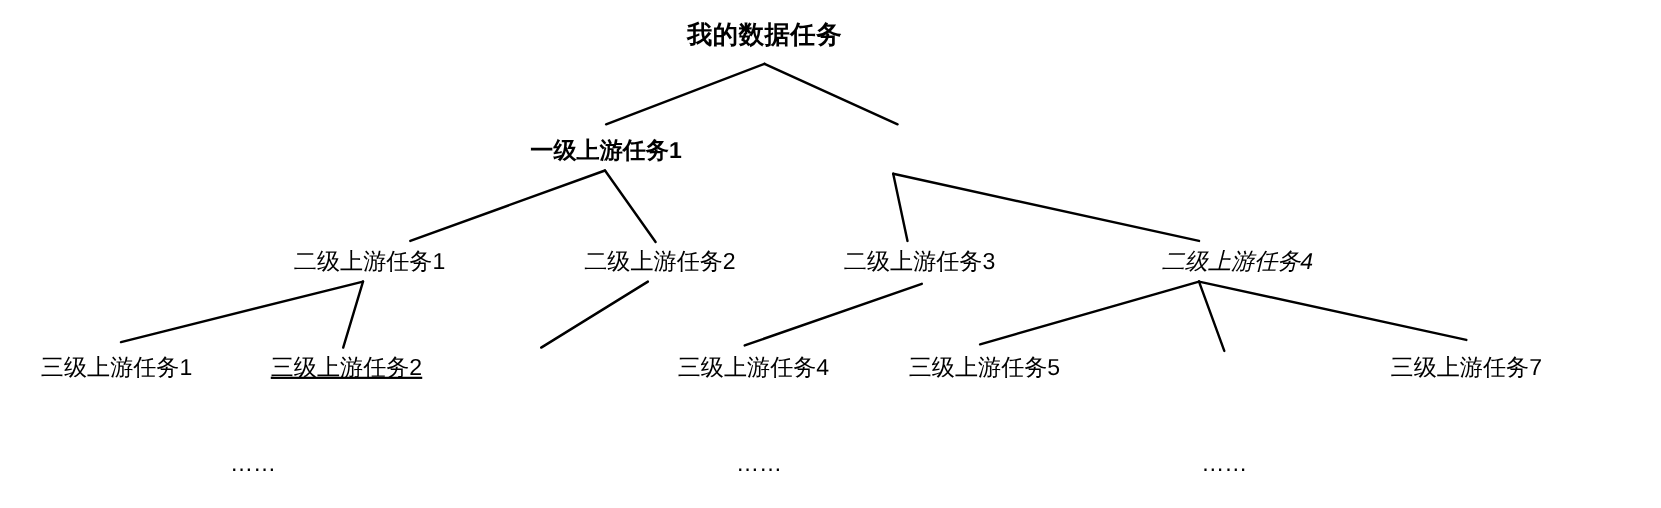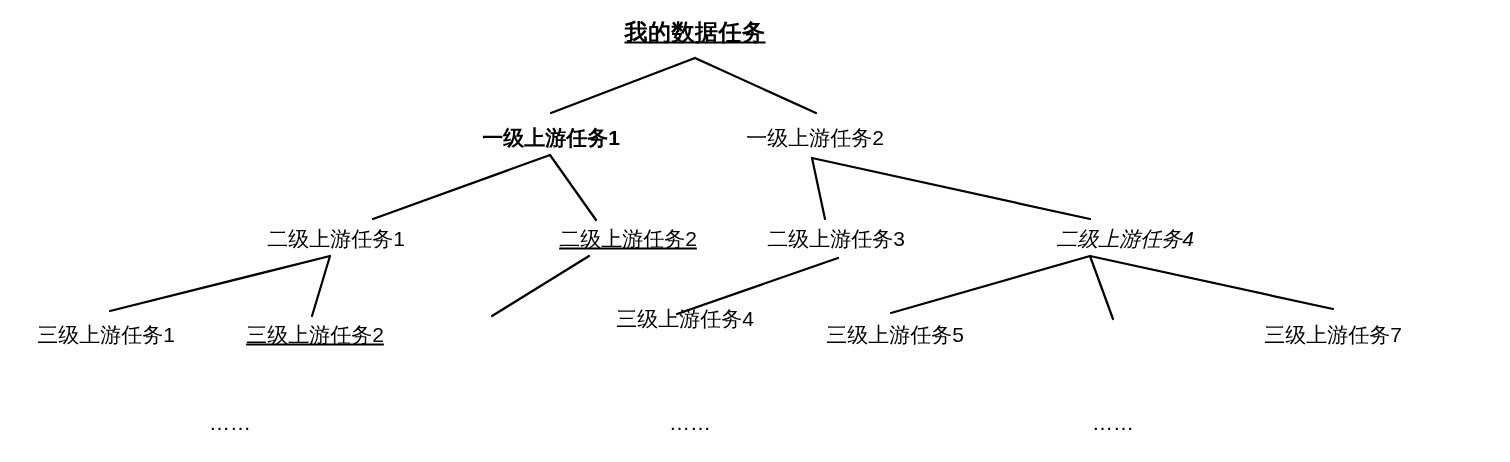--- a/index.html
+++ b/index.html
@@ -28,21 +28,20 @@
     position: absolute;
     transform: translate(-50%, -50%);
     white-space: nowrap;
     line-height: 1;
     text-align: center;
   }
   .node-root {
     font-size: 23px;
     font-weight: bold;
     letter-spacing: 0.5px;
-    text-decoration: underline;
   }
   .node-l1, .node-l2, .node-l3 {
     font-size: 21px;
     font-weight: normal;
   }
   .ellipsis {
     position: absolute;
     transform: translate(-50%, -50%);
     font-size: 21px;
     line-height: 1;
@@ -67,30 +66,29 @@
       <line x1="589" y1="256" x2="492" y2="316" stroke="#000000" stroke-width="2.2" stroke-linecap="round"></line>
       <line x1="838" y1="258" x2="677" y2="314" stroke="#000000" stroke-width="2.2" stroke-linecap="round"></line>
       <line x1="1090" y1="256" x2="891" y2="313" stroke="#000000" stroke-width="2.2" stroke-linecap="round"></line>
       <line x1="1090" y1="256" x2="1113" y2="319" stroke="#000000" stroke-width="2.2" stroke-linecap="round"></line>
       <line x1="1090" y1="256" x2="1333" y2="309" stroke="#000000" stroke-width="2.2" stroke-linecap="round"></line>
     </svg>
 
   <div class="node node-root" style="left: 695px; top: 32px;">我的数据任务</div>
 
   <div class="node node-l1" style="left: 551px; top: 137px; font-weight: bold;">一级上游任务1</div>
-  <div class="node node-l1" style="left: 815px; top: 137px;">一级上游任务2</div>
 
   <div class="node node-l2" style="left: 336px; top: 238px;">二级上游任务1</div>
-  <div class="node node-l2" style="left: 628px; top: 238px; text-decoration: underline;">二级上游任务2</div>
+  <div class="node node-l2" style="left: 600px; top: 238px;">二级上游任务2</div>
   <div class="node node-l2" style="left: 836px; top: 238px; text-align: center;">二级上游任务3</div>
   <div class="node node-l2" style="left: 1125px; top: 238px; font-style: italic;">二级上游任务4</div>
 
   <div class="node node-l3" style="left: 106px; top: 334px;">三级上游任务1</div>
   <div class="node node-l3" style="left: 315px; top: 334px; text-decoration: underline;">三级上游任务2</div>
-  <div class="node node-l3" style="left: 685px; top: 318px;">三级上游任务4</div>
+  <div class="node node-l3" style="left: 685px; top: 334px;">三级上游任务4</div>
   <div class="node node-l3" style="left: 895px; top: 334px;">三级上游任务5</div>
   <div class="node node-l3" style="left: 1333px; top: 334px;">三级上游任务7</div>
 
   <div class="ellipsis" style="left: 230px; top: 422px;">……</div>
   <div class="ellipsis" style="left: 690px; top: 422px;">……</div>
   <div class="ellipsis" style="left: 1113px; top: 422px;">……</div>
 
 </div>
 
 </body></html>

